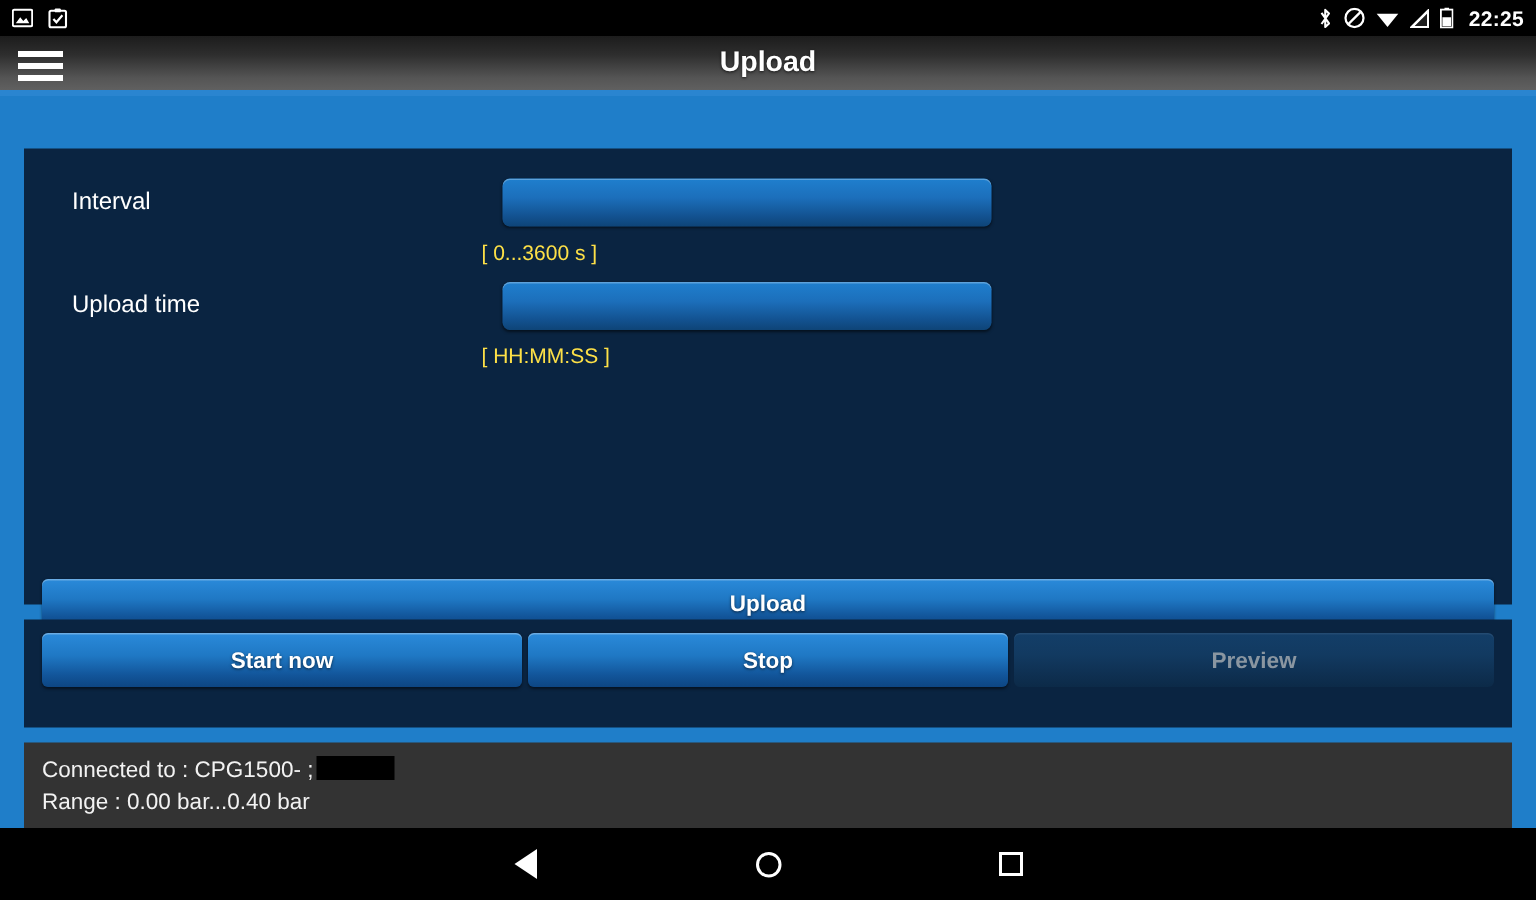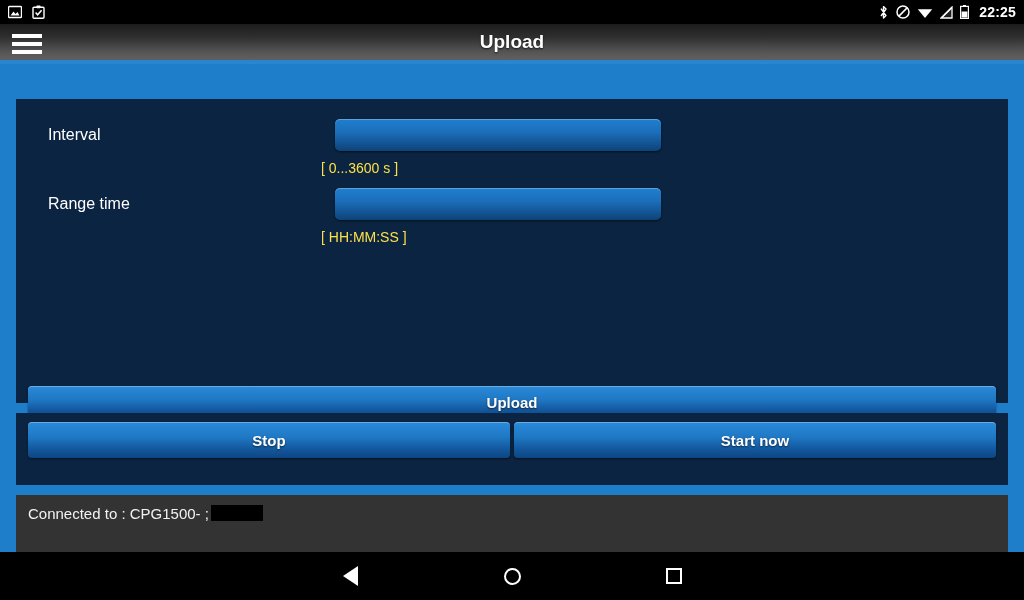--- a/index.html
+++ b/index.html
@@ -337,41 +337,43 @@
     <div class="panel panel-form">
 
       <div class="form-row">
         <div class="form-label">Interval</div>
         <input class="field" type="text" value="" placeholder="" style="">
         <div class="hint">[ 0...3600 s ]</div>
       </div>
 
 
       <div class="form-row">
-        <div class="form-label">Range time</div>
+        <div class="form-label">Upload time</div>
         <input class="field" type="text" value="" placeholder="" style="">
         <div class="hint">[ HH:MM:SS ]</div>
       </div>
 
     </div>
 
     <button class="btn btn-wide btn-upload">Upload</button>
     <button class="btn btn-wide btn-reset">Reset</button>
 
     <div class="panel panel-actions">
       <div class="actions-inner">
+        <button class="btn btn-third">Start now</button>
         <button class="btn btn-third">Stop</button>
-        <button class="btn btn-third">Start now</button>
+        <button class="btn btn-third btn-disabled" disabled="">Preview</button>
       </div>
     </div>
 
     <div class="panel-status">
       <div class="status-line">
         <span>Connected to : CPG1500- ;</span><span class="redacted"></span>
       </div>
+      <div class="status-line">Range : 0.00 bar...0.40 bar</div>
     </div>
 
   </div>
 
   <div class="navbar">
     <div class="nav-btn">
         <div class="nav-back"></div>
       </div>
     <div class="nav-btn">
         <div class="nav-home"></div>

